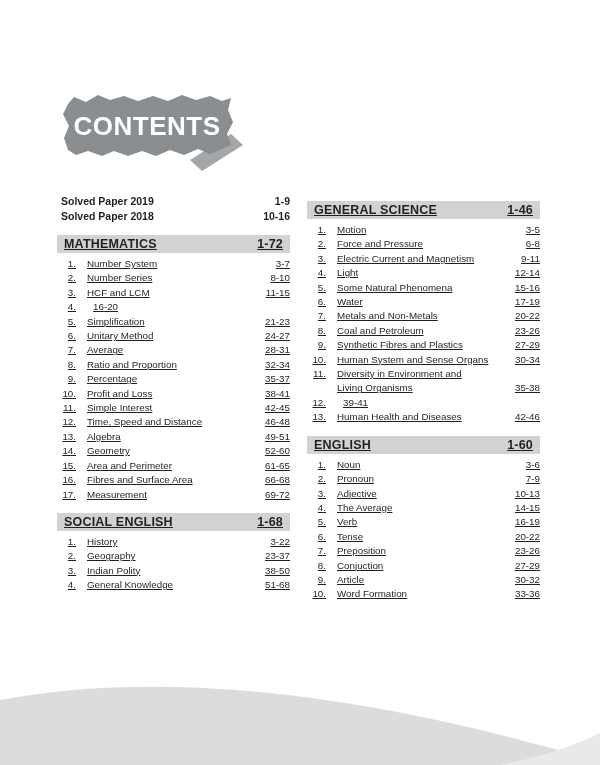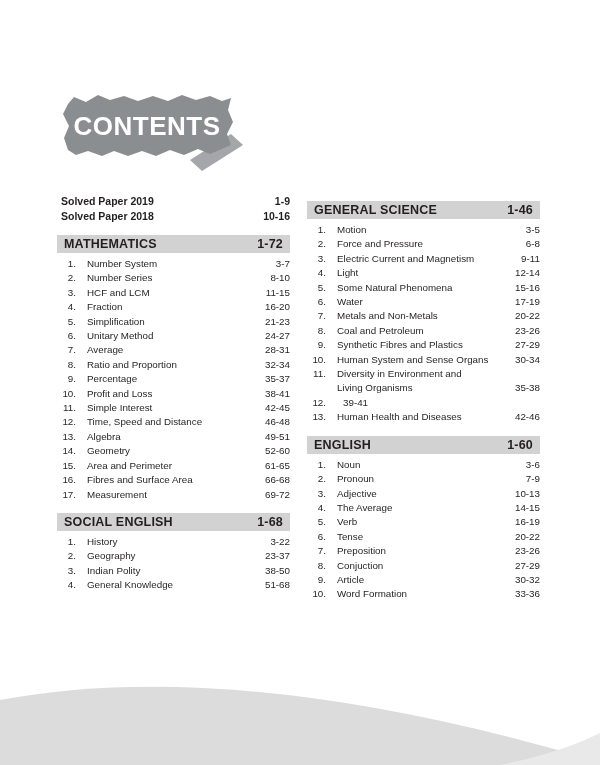--- a/index.html
+++ b/index.html
@@ -5,21 +5,21 @@
   html,body { margin:0; padding:0; background:#fff; }
   .page {
     position:relative; width:600px; height:765px; background:#fff;
     overflow:hidden; font-family:"Liberation Sans", sans-serif; color:var(--text,#231f20);
   }
   .banner-wrap { position:absolute; left:58px; top:90px; width:192px; height:86px; }
   .toc { position:absolute; left:57px; top:190px; width:483px; display:flex; gap:17px; }
   .col { width:233px; }
   .solved-papers { margin-top:4px; }
   .sp-row { display:flex; justify-content:space-between; font-weight:700; font-size:10.5px; line-height:15px; padding-left:4px; }
-  .section { margin-top:11px; }
+  .section { margin-top:11px;text-decoration:underline; }
   .section-bar {
     background:var(--bar-bg,#d2d2d2); height:18px; display:flex; align-items:center;
     justify-content:space-between; padding:0 7px; font-weight:700; font-size:12.5px; letter-spacing:0.2px;
   }
   .items { margin-top:4px; }
   .item { display:flex; font-size:9.8px; line-height:14.4px; padding-left:4px; }
   .item .num { flex:none; width:15px; text-align:right; margin-right:11px; align-self:flex-start; }
   .item .title { flex:1; white-space:pre-line; }
   .item .pages { align-self:flex-end; white-space:nowrap; margin-left:6px; }
   .bottom-wave { position:absolute; left:0; bottom:0; width:600px; height:150px; display:block; }
@@ -65,21 +65,20 @@
               <span class="title">Number Series</span>
               <span class="pages">8-10</span>
             </div>
             <div class="item">
               <span class="num">3.</span>
               <span class="title">HCF and LCM</span>
               <span class="pages">11-15</span>
             </div>
             <div class="item">
               <span class="num">4.</span>
-              <span class="title">Fraction</span>
               <span class="pages">16-20</span>
             </div>
             <div class="item">
               <span class="num">5.</span>
               <span class="title">Simplification</span>
               <span class="pages">21-23</span>
             </div>
             <div class="item">
               <span class="num">6.</span>
               <span class="title">Unitary Method</span>

